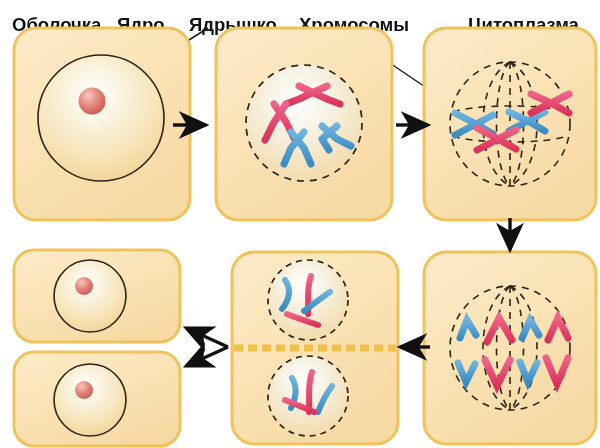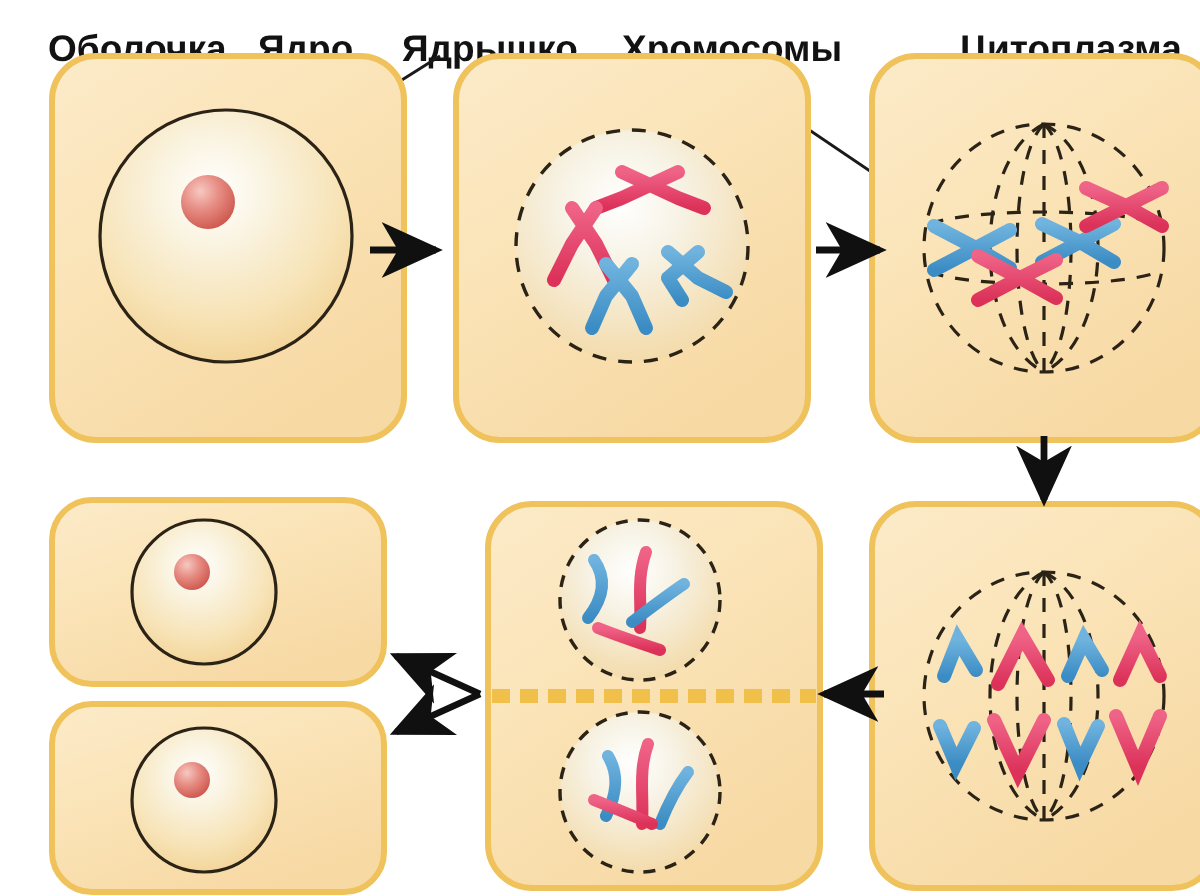--- a/index.html
+++ b/index.html
@@ -1,18 +1,18 @@
 <!DOCTYPE html>
 <html><head>
 <meta charset="utf-8">
 <style>
   html,body{margin:0;padding:0;background:#ffffff;}
   body{width:600px;height:448px;position:relative;overflow:hidden;
        font-family:"Liberation Sans","DejaVu Sans",sans-serif;}
-  #stage{position:absolute;left:16px;top:0;width:483px;height:448px;}
+  #stage{position:absolute;left:4px;top:0;width:483px;height:448px;}
   svg{display:block;}
   .lbl{font-family:"Liberation Sans","DejaVu Sans",sans-serif;
        font-size:18.5px;font-weight:700;fill:#121212;}
 </style>
 </head>
 <body>
 
 <div id="stage">
 <svg width="600" height="448" viewBox="0 0 600 448" xmlns="http://www.w3.org/2000/svg">
   <defs>

